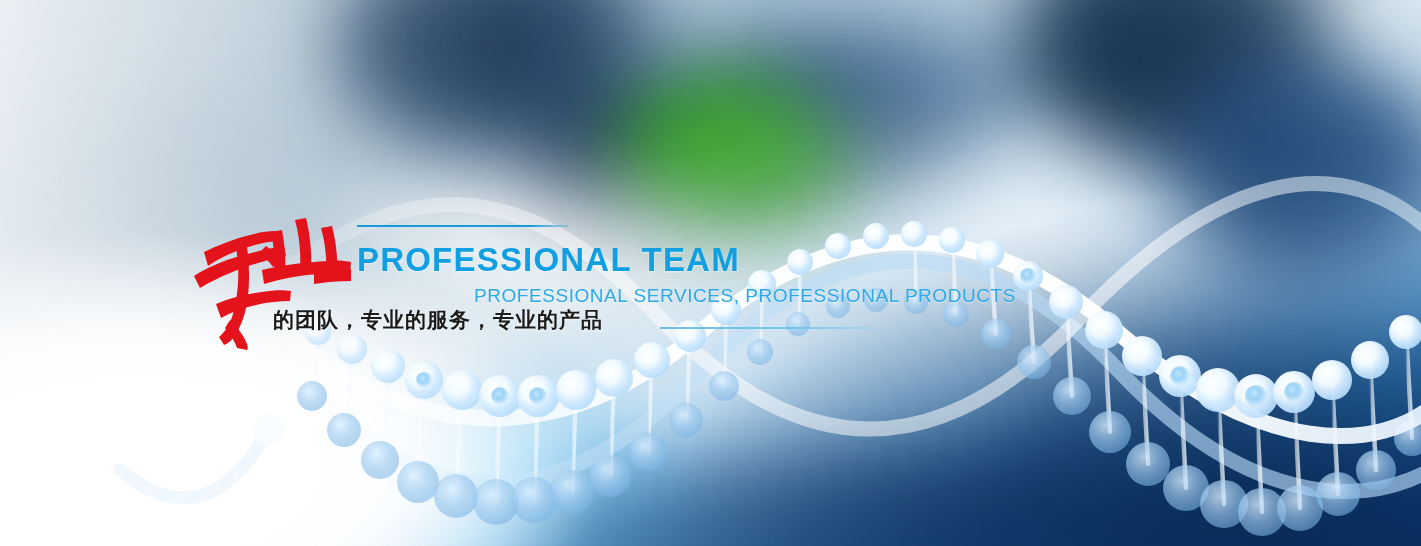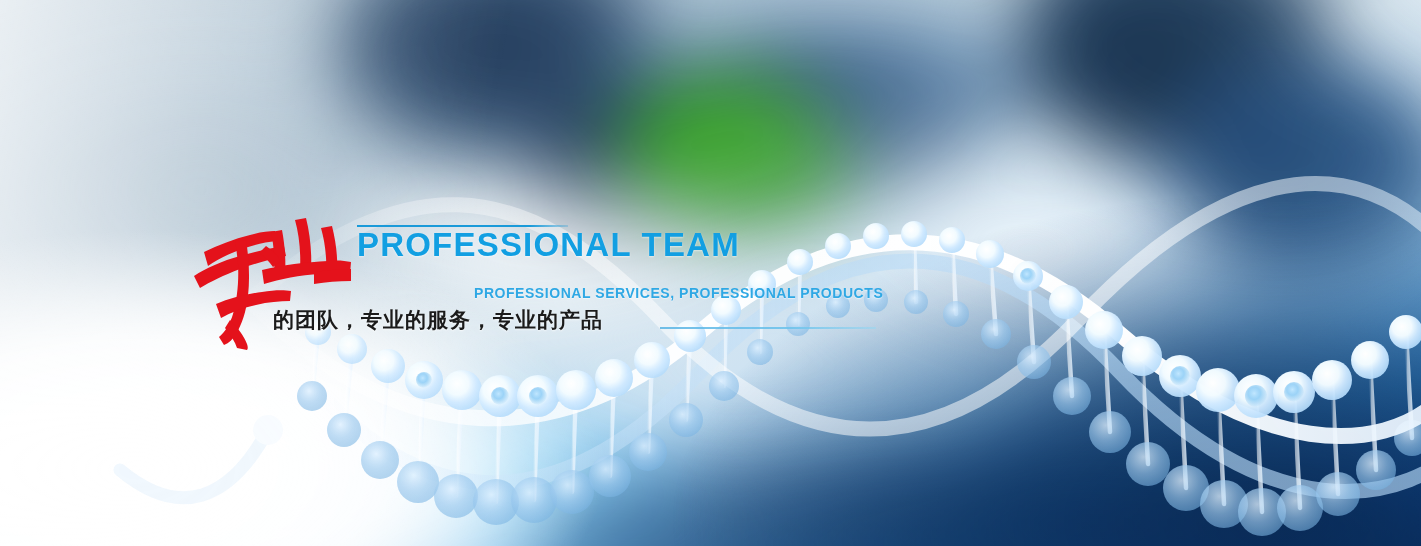--- a/index.html
+++ b/index.html
@@ -174,36 +174,36 @@
     left: 660px;
     top: 327px;
     width: 216px;
     height: 2px;
     background: linear-gradient(90deg, rgba(90,180,228,0.85) 0%, rgba(110,195,235,0.9) 60%, rgba(150,215,242,0.55) 100%);
   }
 
   .headline {
     position: absolute;
     left: 357px;
-    top: 228px;
+    top: 243px;
     font-size: 33px;
     font-weight: bold;
     letter-spacing: 1.2px;
     color: #129FE2;
     line-height: 1;
     white-space: nowrap;
     text-shadow: 0 1px 2px rgba(255,255,255,0.55);
   }
 
   .subline {
     position: absolute;
     left: 474px;
     top: 286px;
-    font-size: 14px;
-    font-weight: bold;
+    font-size: 19px;
+    font-weight: normal;
     letter-spacing: 0.55px;
     color: #2FA8E4;
     line-height: 1;
     white-space: nowrap;
     text-shadow: 0 1px 1px rgba(255,255,255,0.5);
   }
 
   .cn-line {
     position: absolute;
     left: 273px;

